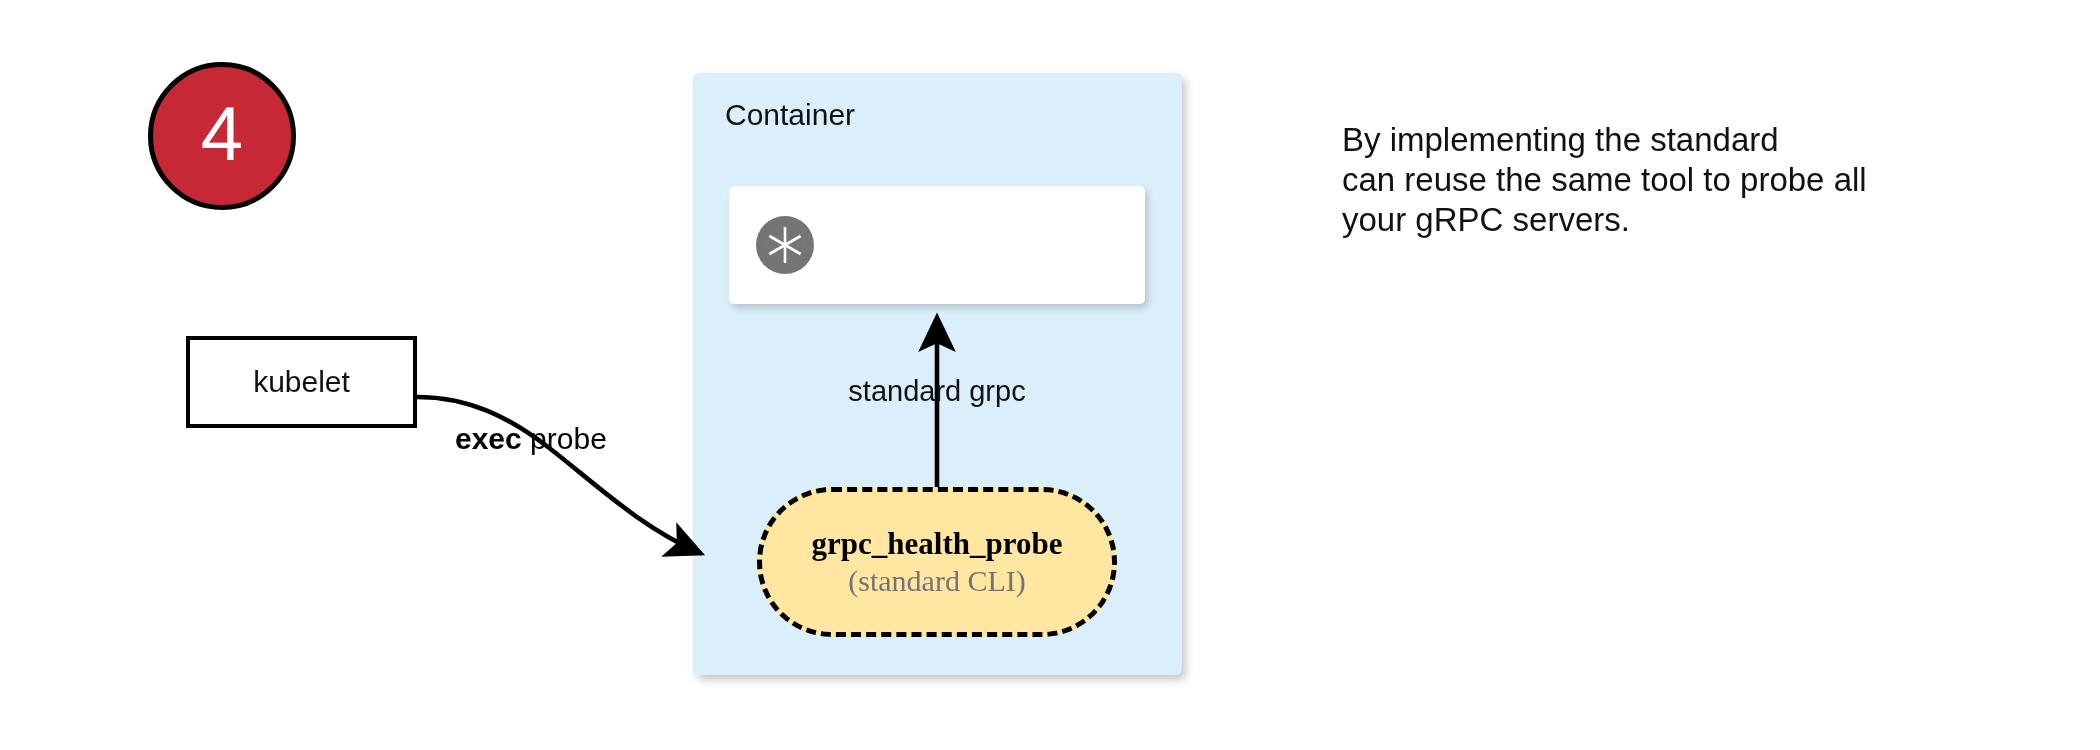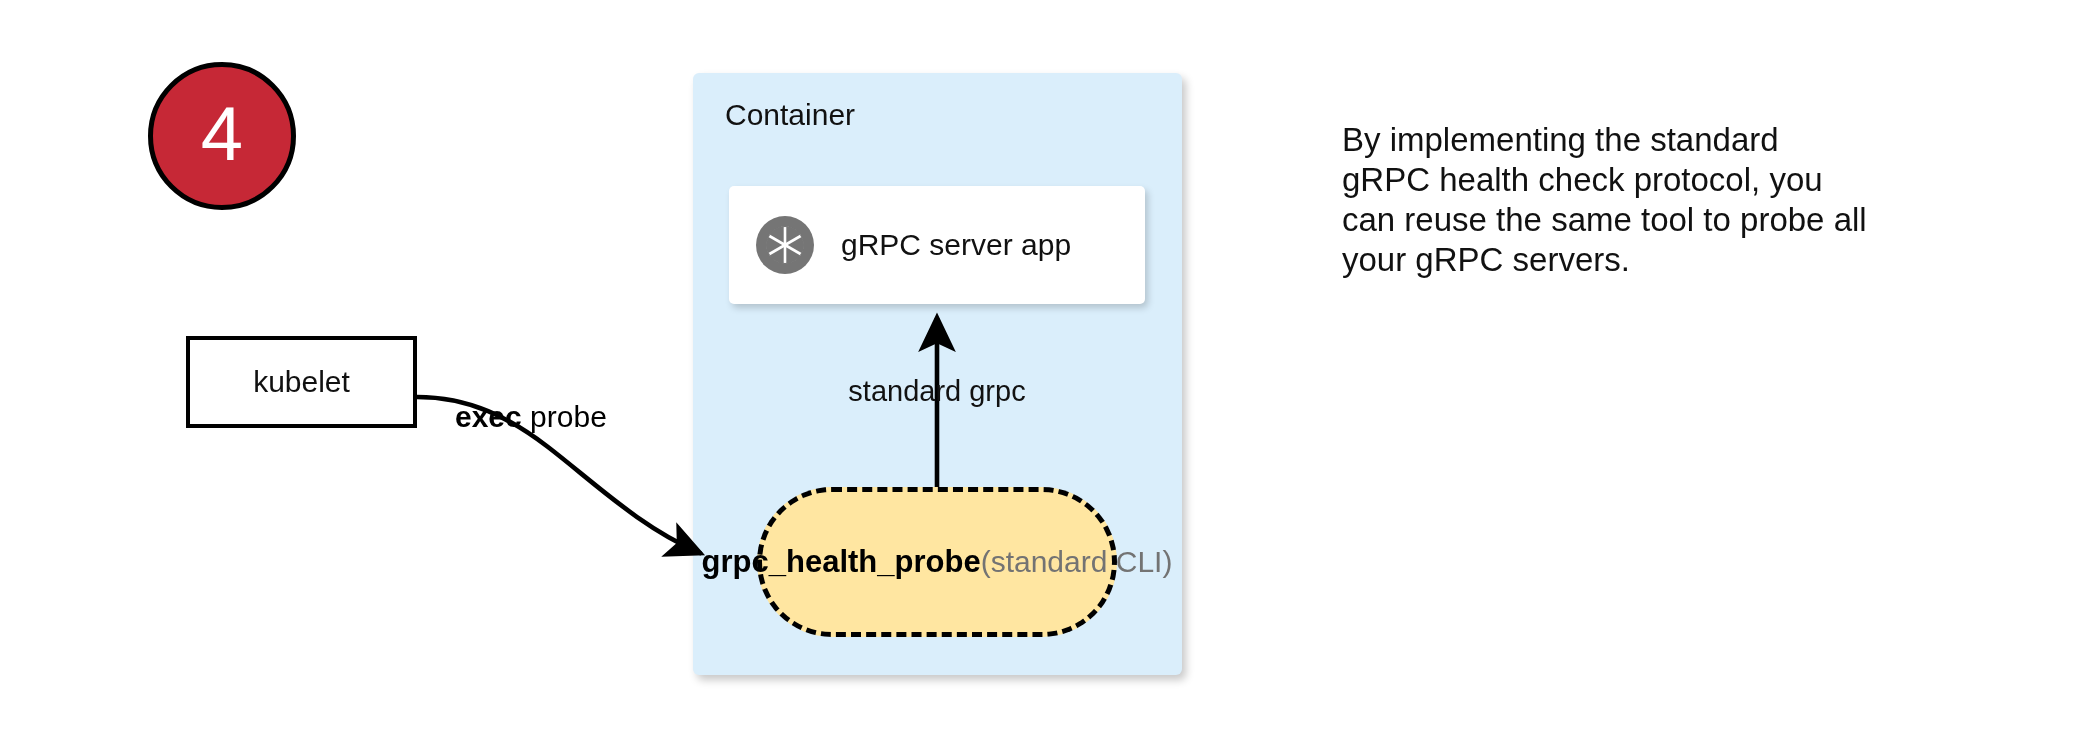--- a/index.html
+++ b/index.html
@@ -107,21 +107,21 @@
   #kubelet-label {
     font-size: 30px;
     line-height: 1.2;
     color: #111111;
   }
 
   
   #exec-probe-label {
     position: absolute;
     left: 455px;
-    top: 399px;
+    top: 421px;
     font-size: 30px;
     line-height: 1.2;
     white-space: nowrap;
     color: #000000;
   }
   #exec-probe-label .strong { font-weight: 700; }
 
   
   #protocol-label {
     position: absolute;
@@ -140,23 +140,24 @@
     position: absolute;
     left: 757px;
     top: 487px;
     width: 360px;
     height: 150px;
     background: #FFE6A1;
     border: 5px dashed #000000;
     border-radius: 76px;
     box-sizing: border-box;
     display: flex;
-    flex-direction: row;
+    flex-direction: column;
     align-items: center;
     justify-content: center;
+    font-family: Liberation Serif, serif;
   }
   #probe-name {
     font-size: 31px;
     line-height: 1.22;
     font-weight: 700;
     white-space: nowrap;
     color: #000000;
   }
   #probe-sub {
     font-size: 30px;
@@ -215,21 +216,20 @@
     <g stroke="#ffffff" stroke-width="2.6" fill="none">
       <path d="M30 30 L30 11.5"></path>
       <path d="M30 30 L46.0 20.75"></path>
       <path d="M30 30 L46.0 39.25"></path>
       <path d="M30 30 L30 48.5"></path>
       <path d="M30 30 L14.0 39.25"></path>
       <path d="M30 30 L14.0 20.75"></path>
     </g>
     <circle cx="30" cy="30" r="18.5" fill="none" stroke="#757575" stroke-width="1"></circle>
   </svg>
-  <div id="grpc-server-label">gRPC server app</div>
 </div>
 
 <div id="kubelet-box" style="background: rgb(255, 255, 255);">
   <div id="kubelet-label">kubelet</div>
 </div>
 
 <svg id="arrows">
   <defs>
     <marker id="ah" markerWidth="9" markerHeight="9" refX="7.4" refY="4.5" orient="auto" markerUnits="strokeWidth">
       <path d="M0,0.4 L8.6,4.5 L0,8.6 L1.9,4.5 Z" fill="#000000"></path>
@@ -249,16 +249,15 @@
   <span>standard grpc</span>
 </div>
 
 <div id="probe-pill" style="background: rgb(255, 230, 161);">
   <div id="probe-name">grpc_health_probe</div>
   <div id="probe-sub">(standard CLI)</div>
 </div>
 
 <div id="side-note">
   <span>By implementing the standard</span>
-  <span>gRPC health check protocol, you</span>
   <span>can reuse the same tool to probe all</span>
   <span>your gRPC servers.</span>
 </div>
 
 </body></html>

